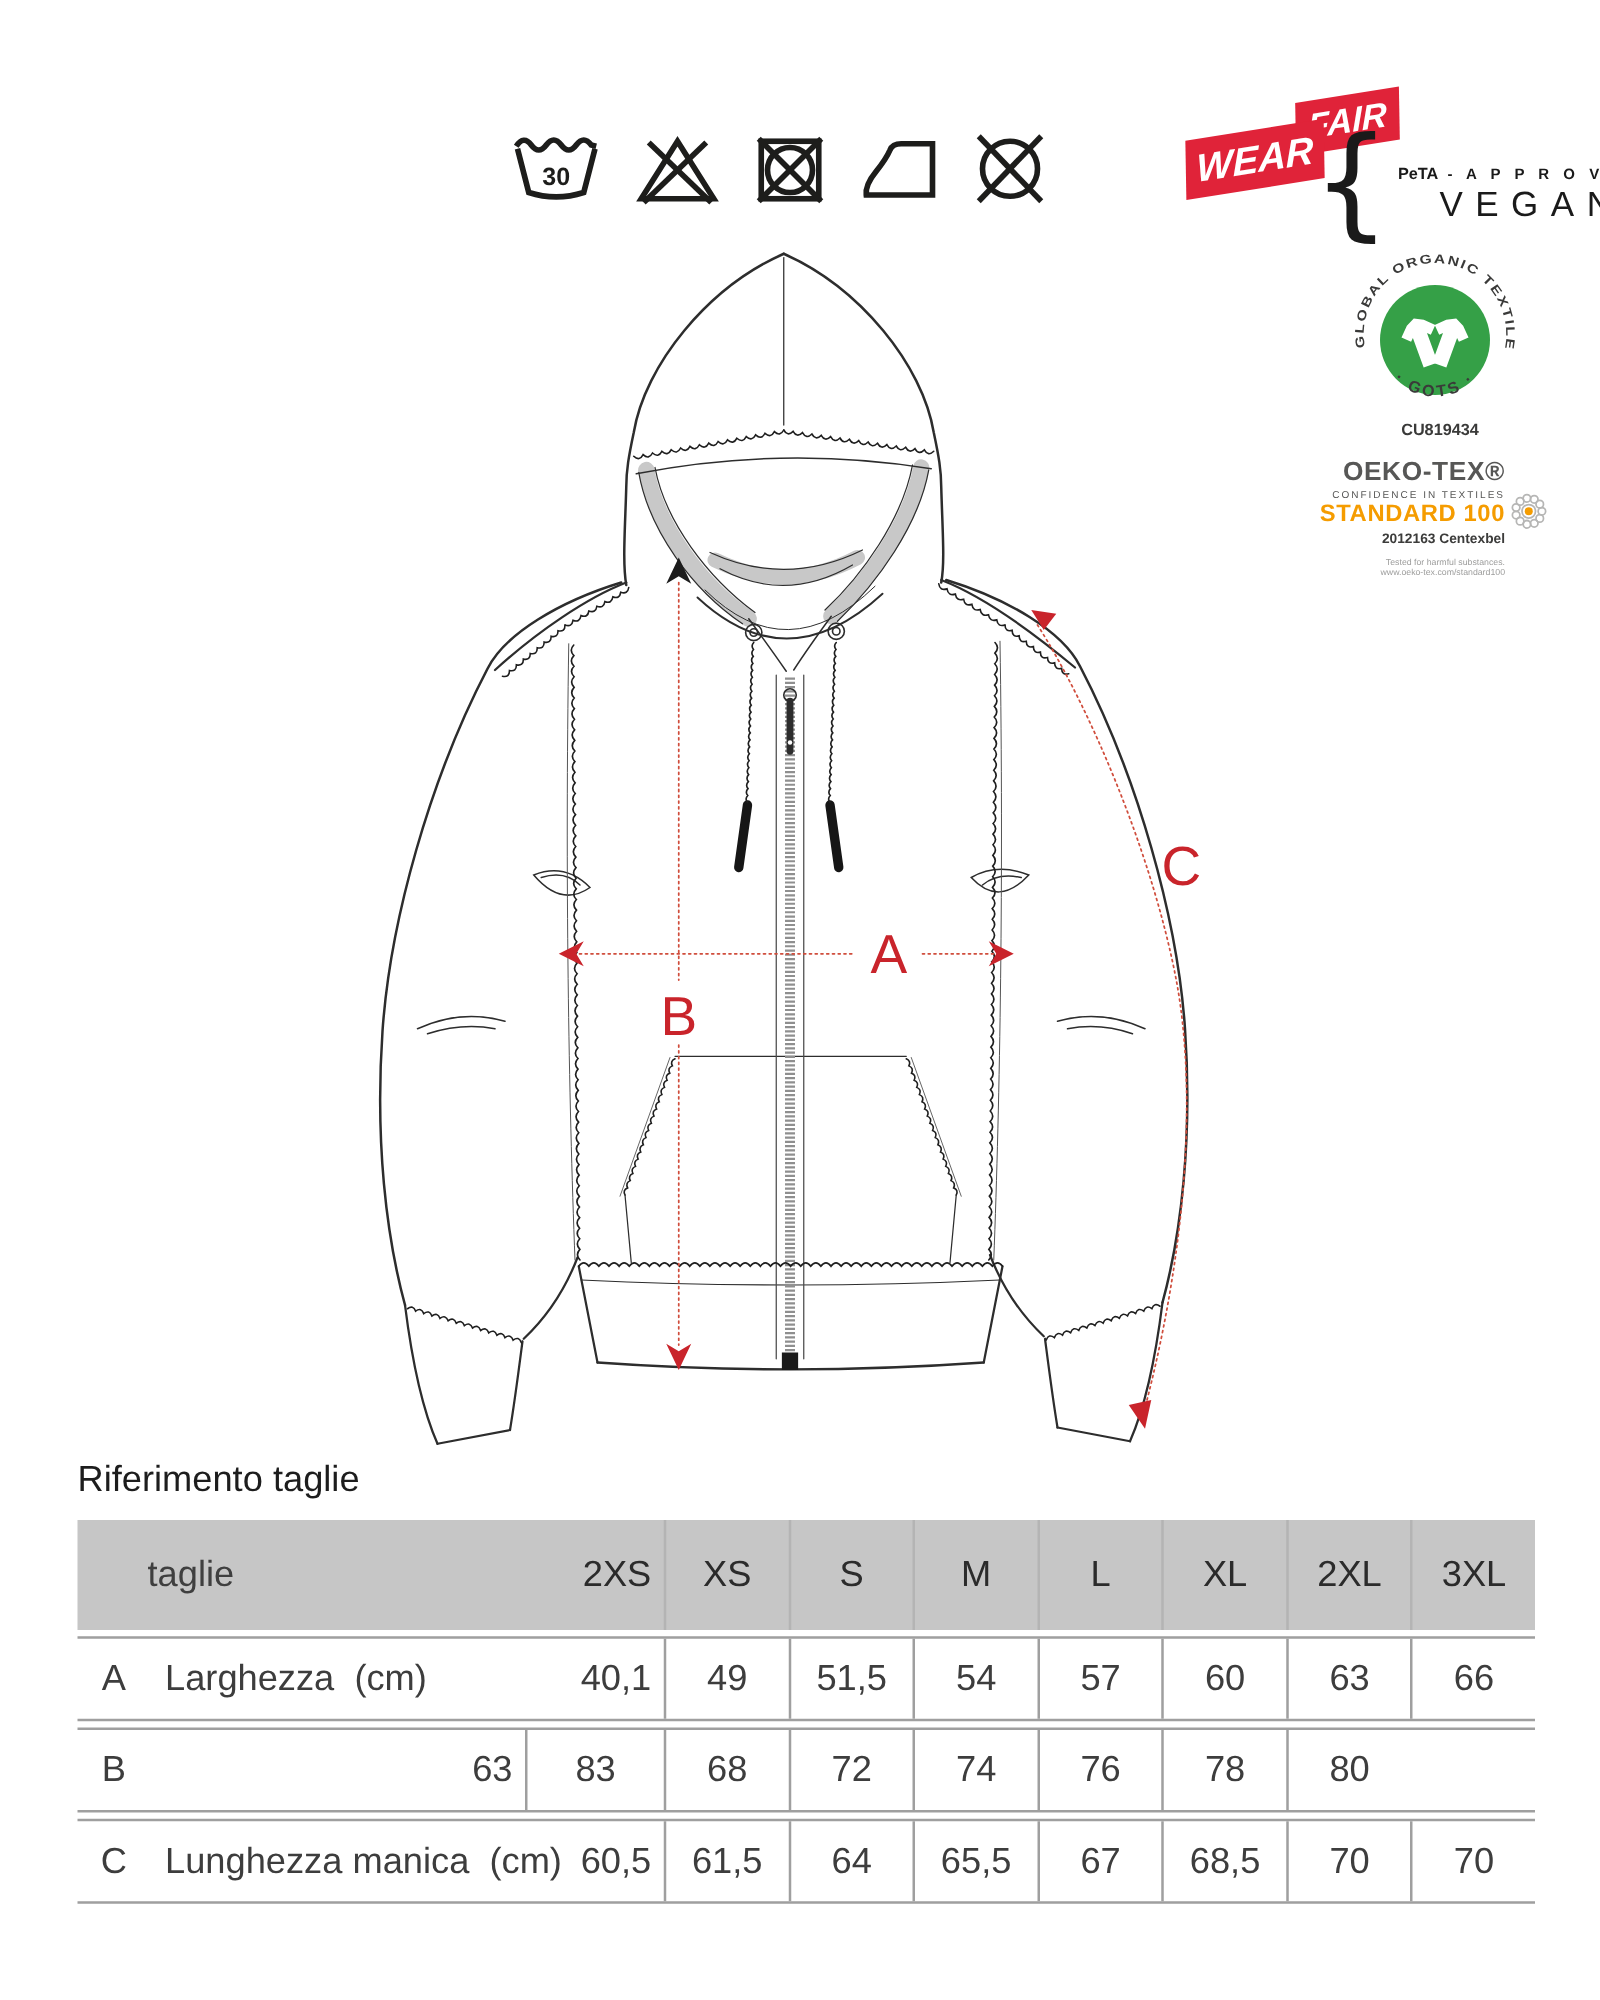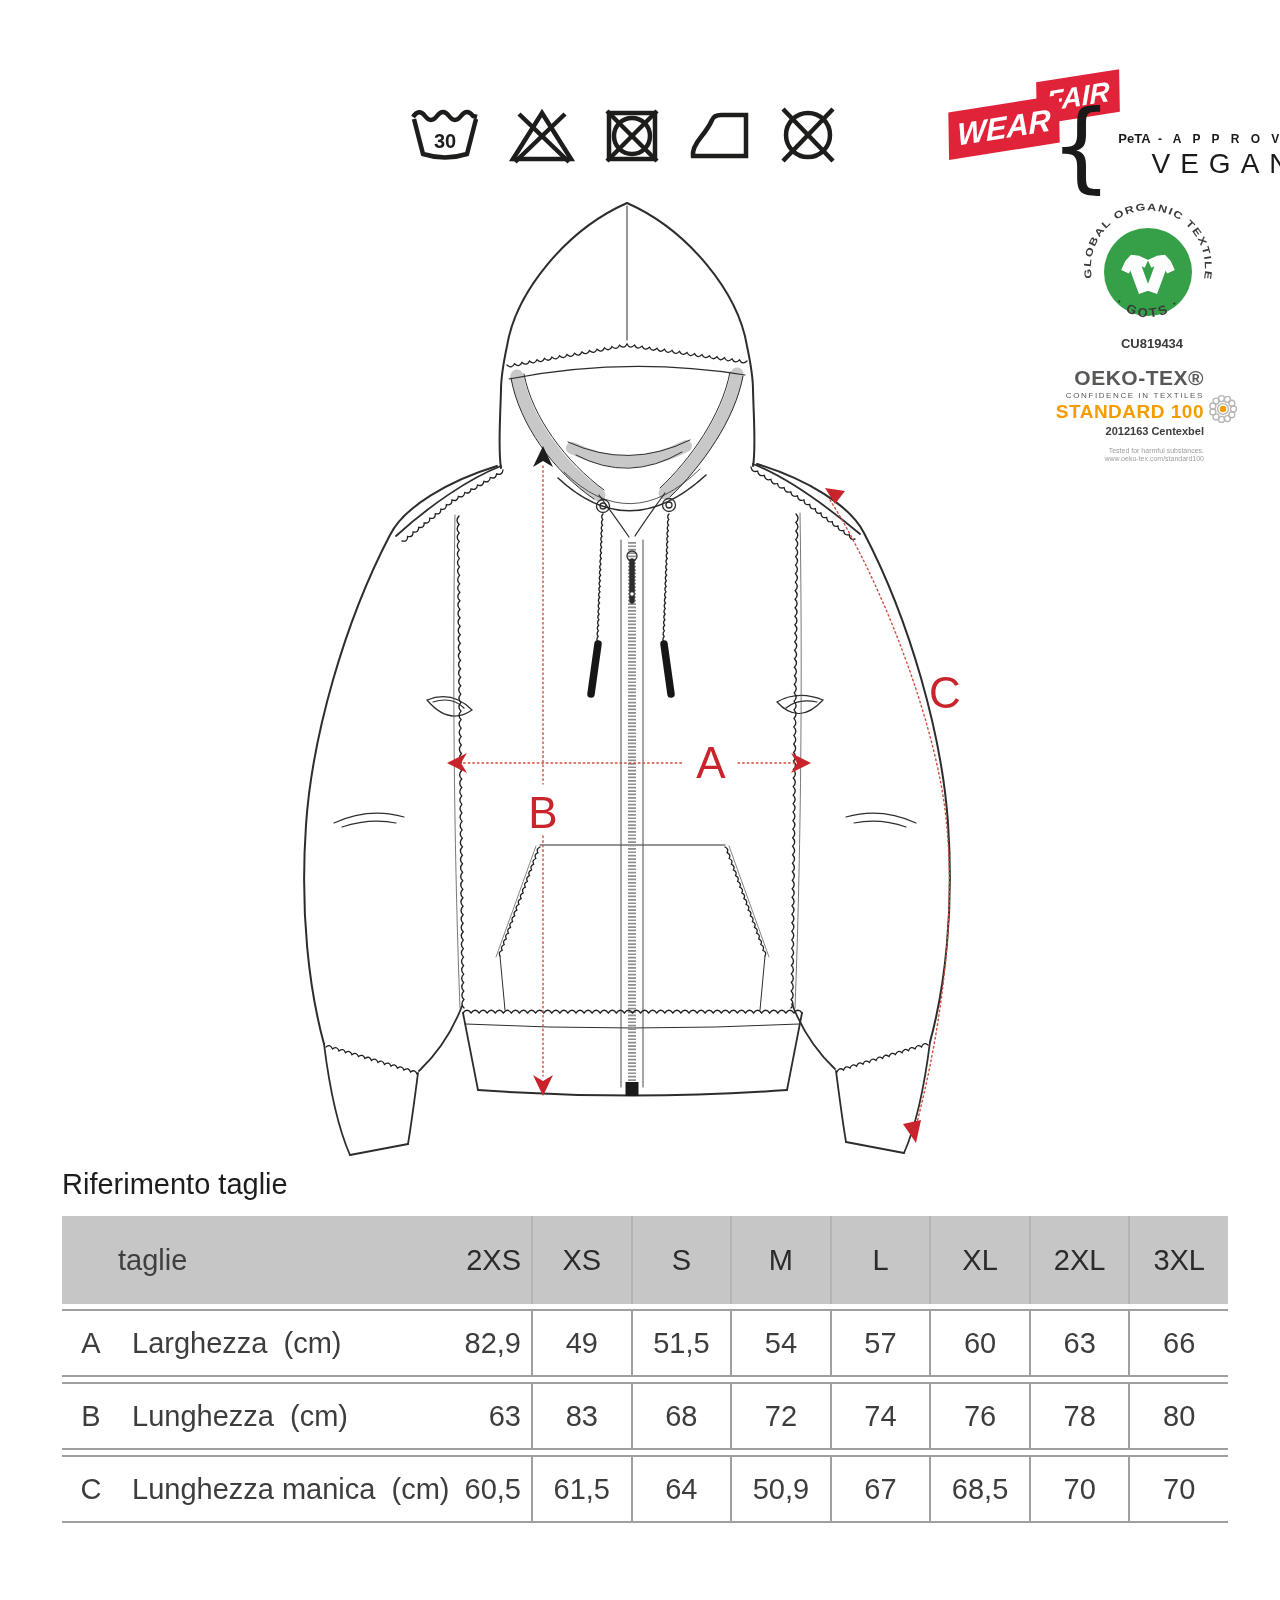--- a/index.html
+++ b/index.html
@@ -316,50 +316,49 @@
       <div class="cell size vline">M</div>
       <div class="cell size vline">L</div>
       <div class="cell size vline">XL</div>
       <div class="cell size vline">2XL</div>
       <div class="cell size vline">3XL</div>
     </div>
 
     <div class="trow tbody">
       <div class="cell letter">A</div>
       <div class="cell lbl">Larghezza  (cm)</div>
-      <div class="cell first-val">82,9</div>
+      <div class="cell first-val">40,1</div>
       <div class="cell vline">49</div>
       <div class="cell vline">51,5</div>
       <div class="cell vline">54</div>
       <div class="cell vline">57</div>
       <div class="cell vline">60</div>
       <div class="cell vline">63</div>
       <div class="cell vline">66</div>
     </div>
 
     <div class="trow tbody">
       <div class="cell letter">B</div>
-      <div class="cell lbl">Lunghezza  (cm)</div>
       <div class="cell first-val">63</div>
       <div class="cell vline">83</div>
       <div class="cell vline">68</div>
       <div class="cell vline">72</div>
       <div class="cell vline">74</div>
       <div class="cell vline">76</div>
       <div class="cell vline">78</div>
       <div class="cell vline">80</div>
     </div>
 
     <div class="trow tbody">
       <div class="cell letter">C</div>
       <div class="cell lbl">Lunghezza manica  (cm)</div>
       <div class="cell first-val">60,5</div>
       <div class="cell vline">61,5</div>
       <div class="cell vline">64</div>
-      <div class="cell vline">50,9</div>
+      <div class="cell vline">65,5</div>
       <div class="cell vline">67</div>
       <div class="cell vline">68,5</div>
       <div class="cell vline">70</div>
       <div class="cell vline">70</div>
     </div>
   </div>
 
 </div>
 
 </body></html>

